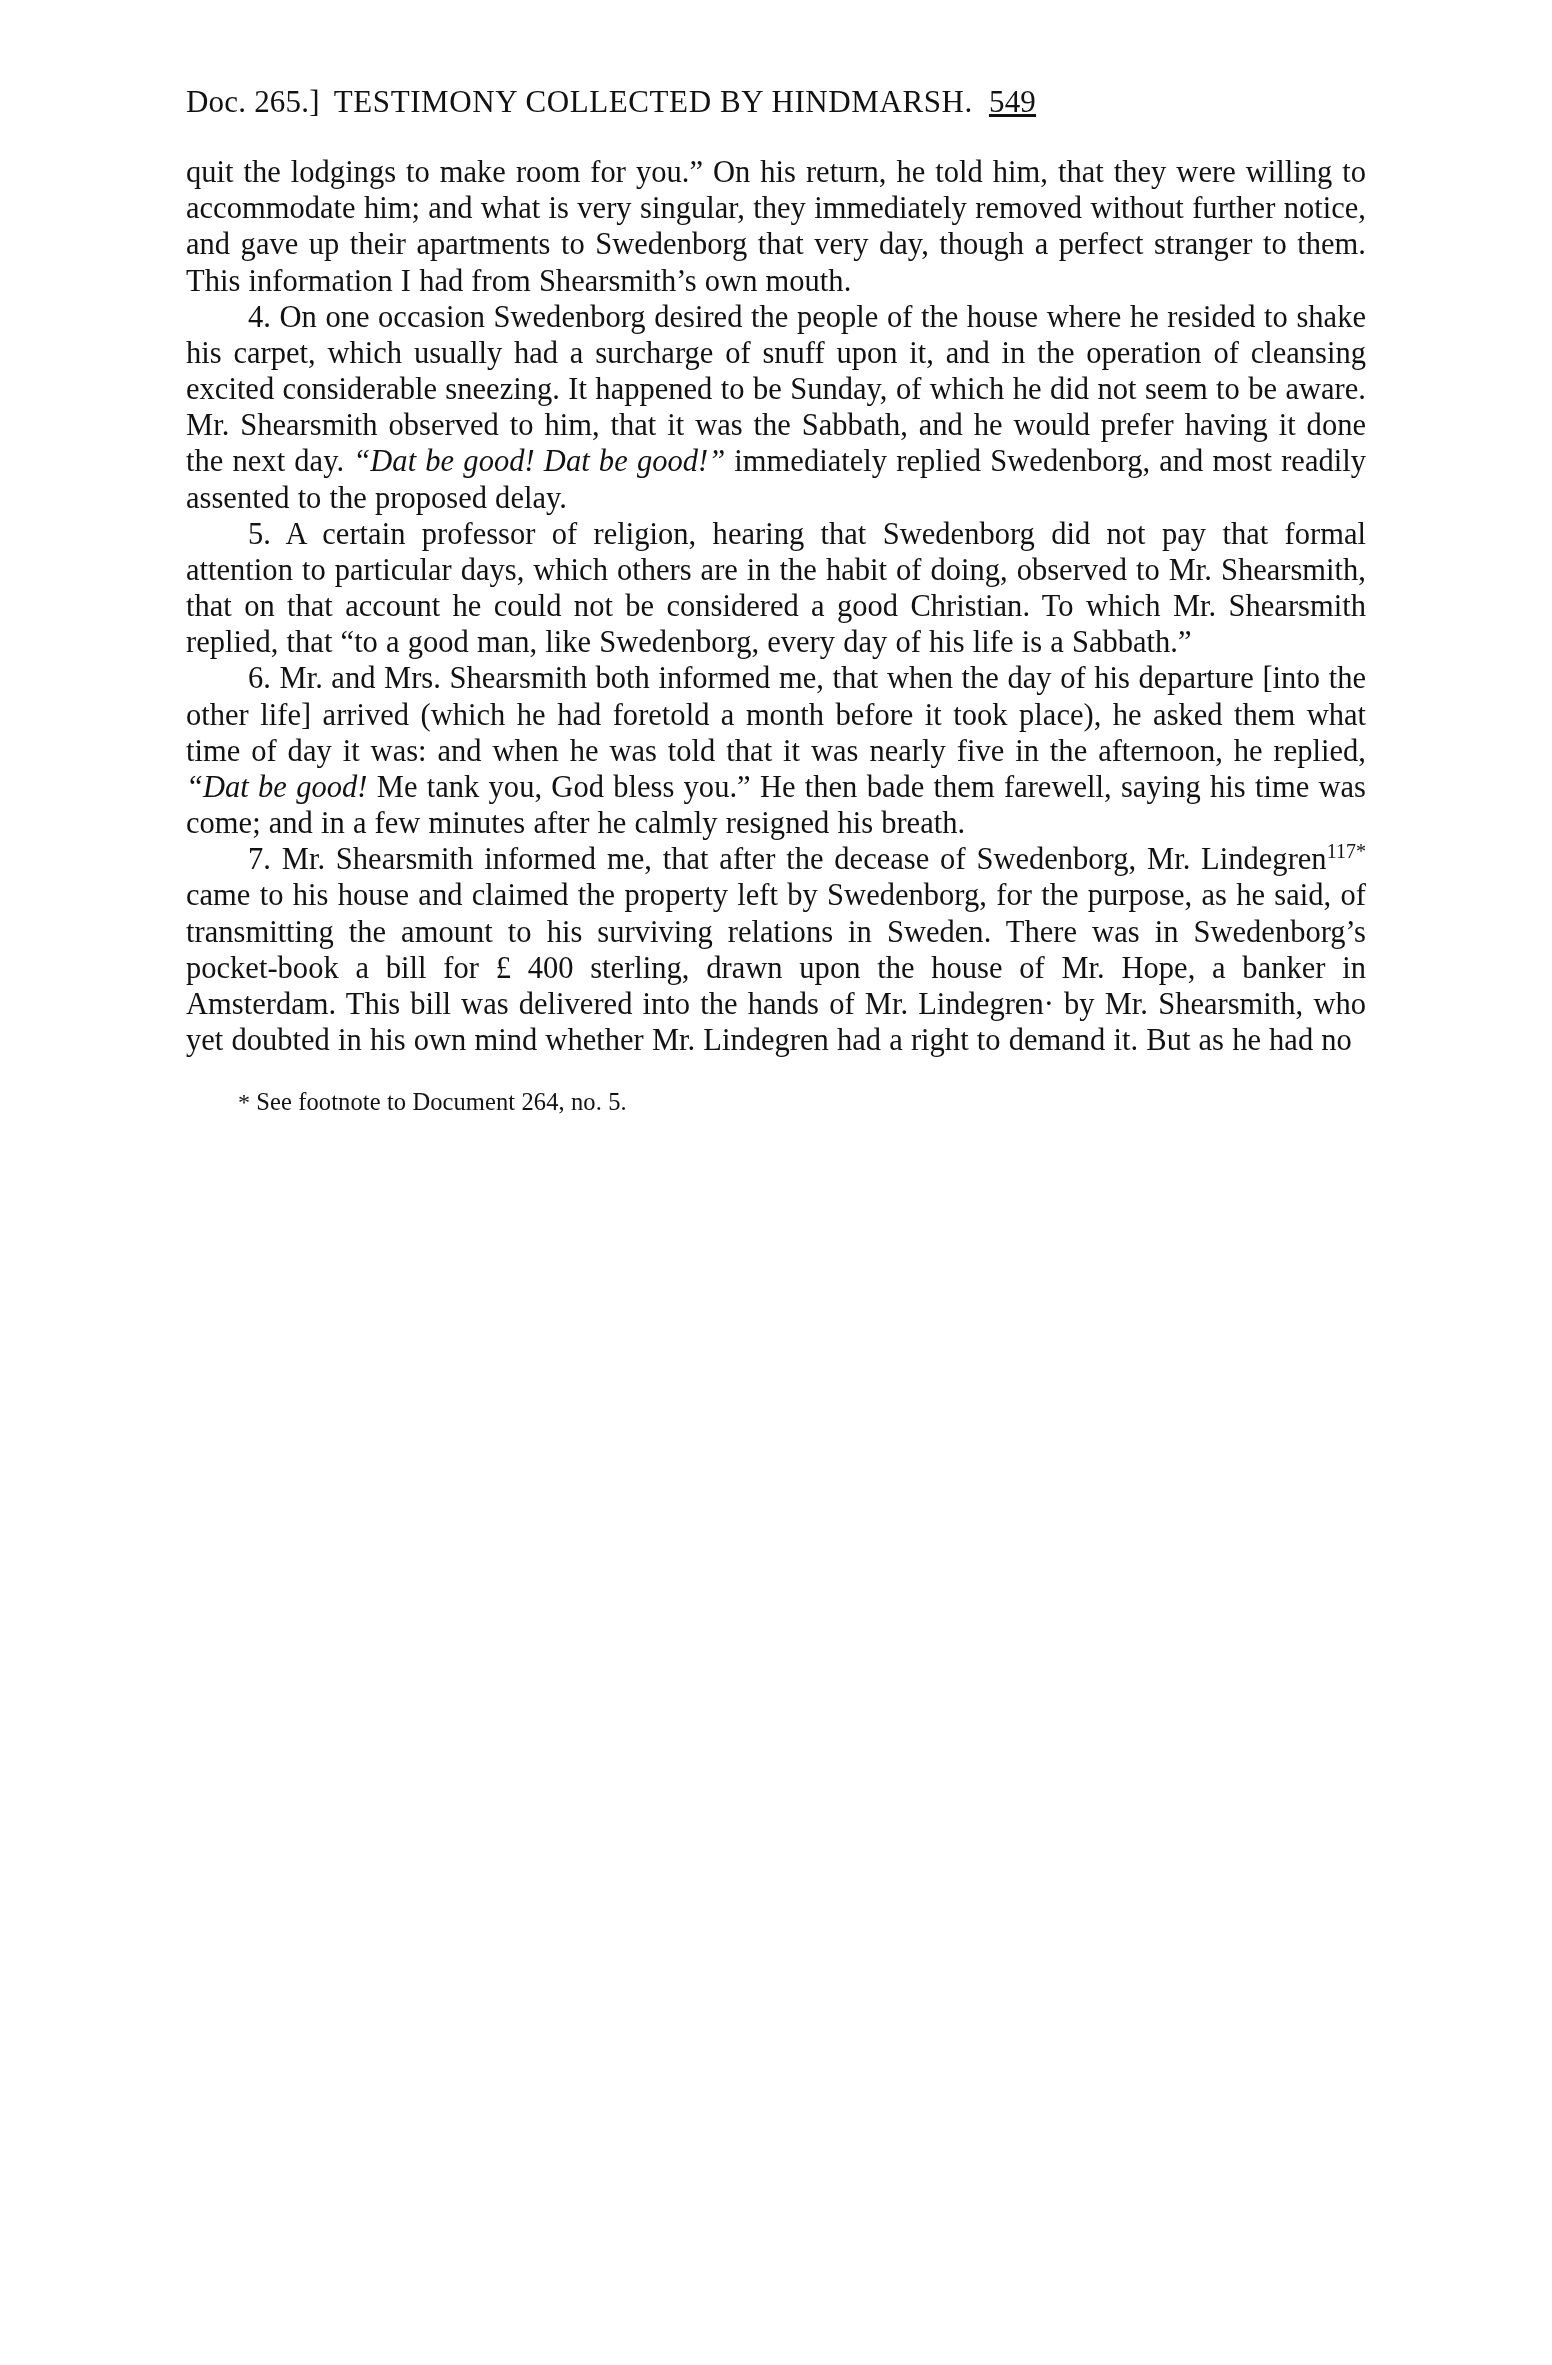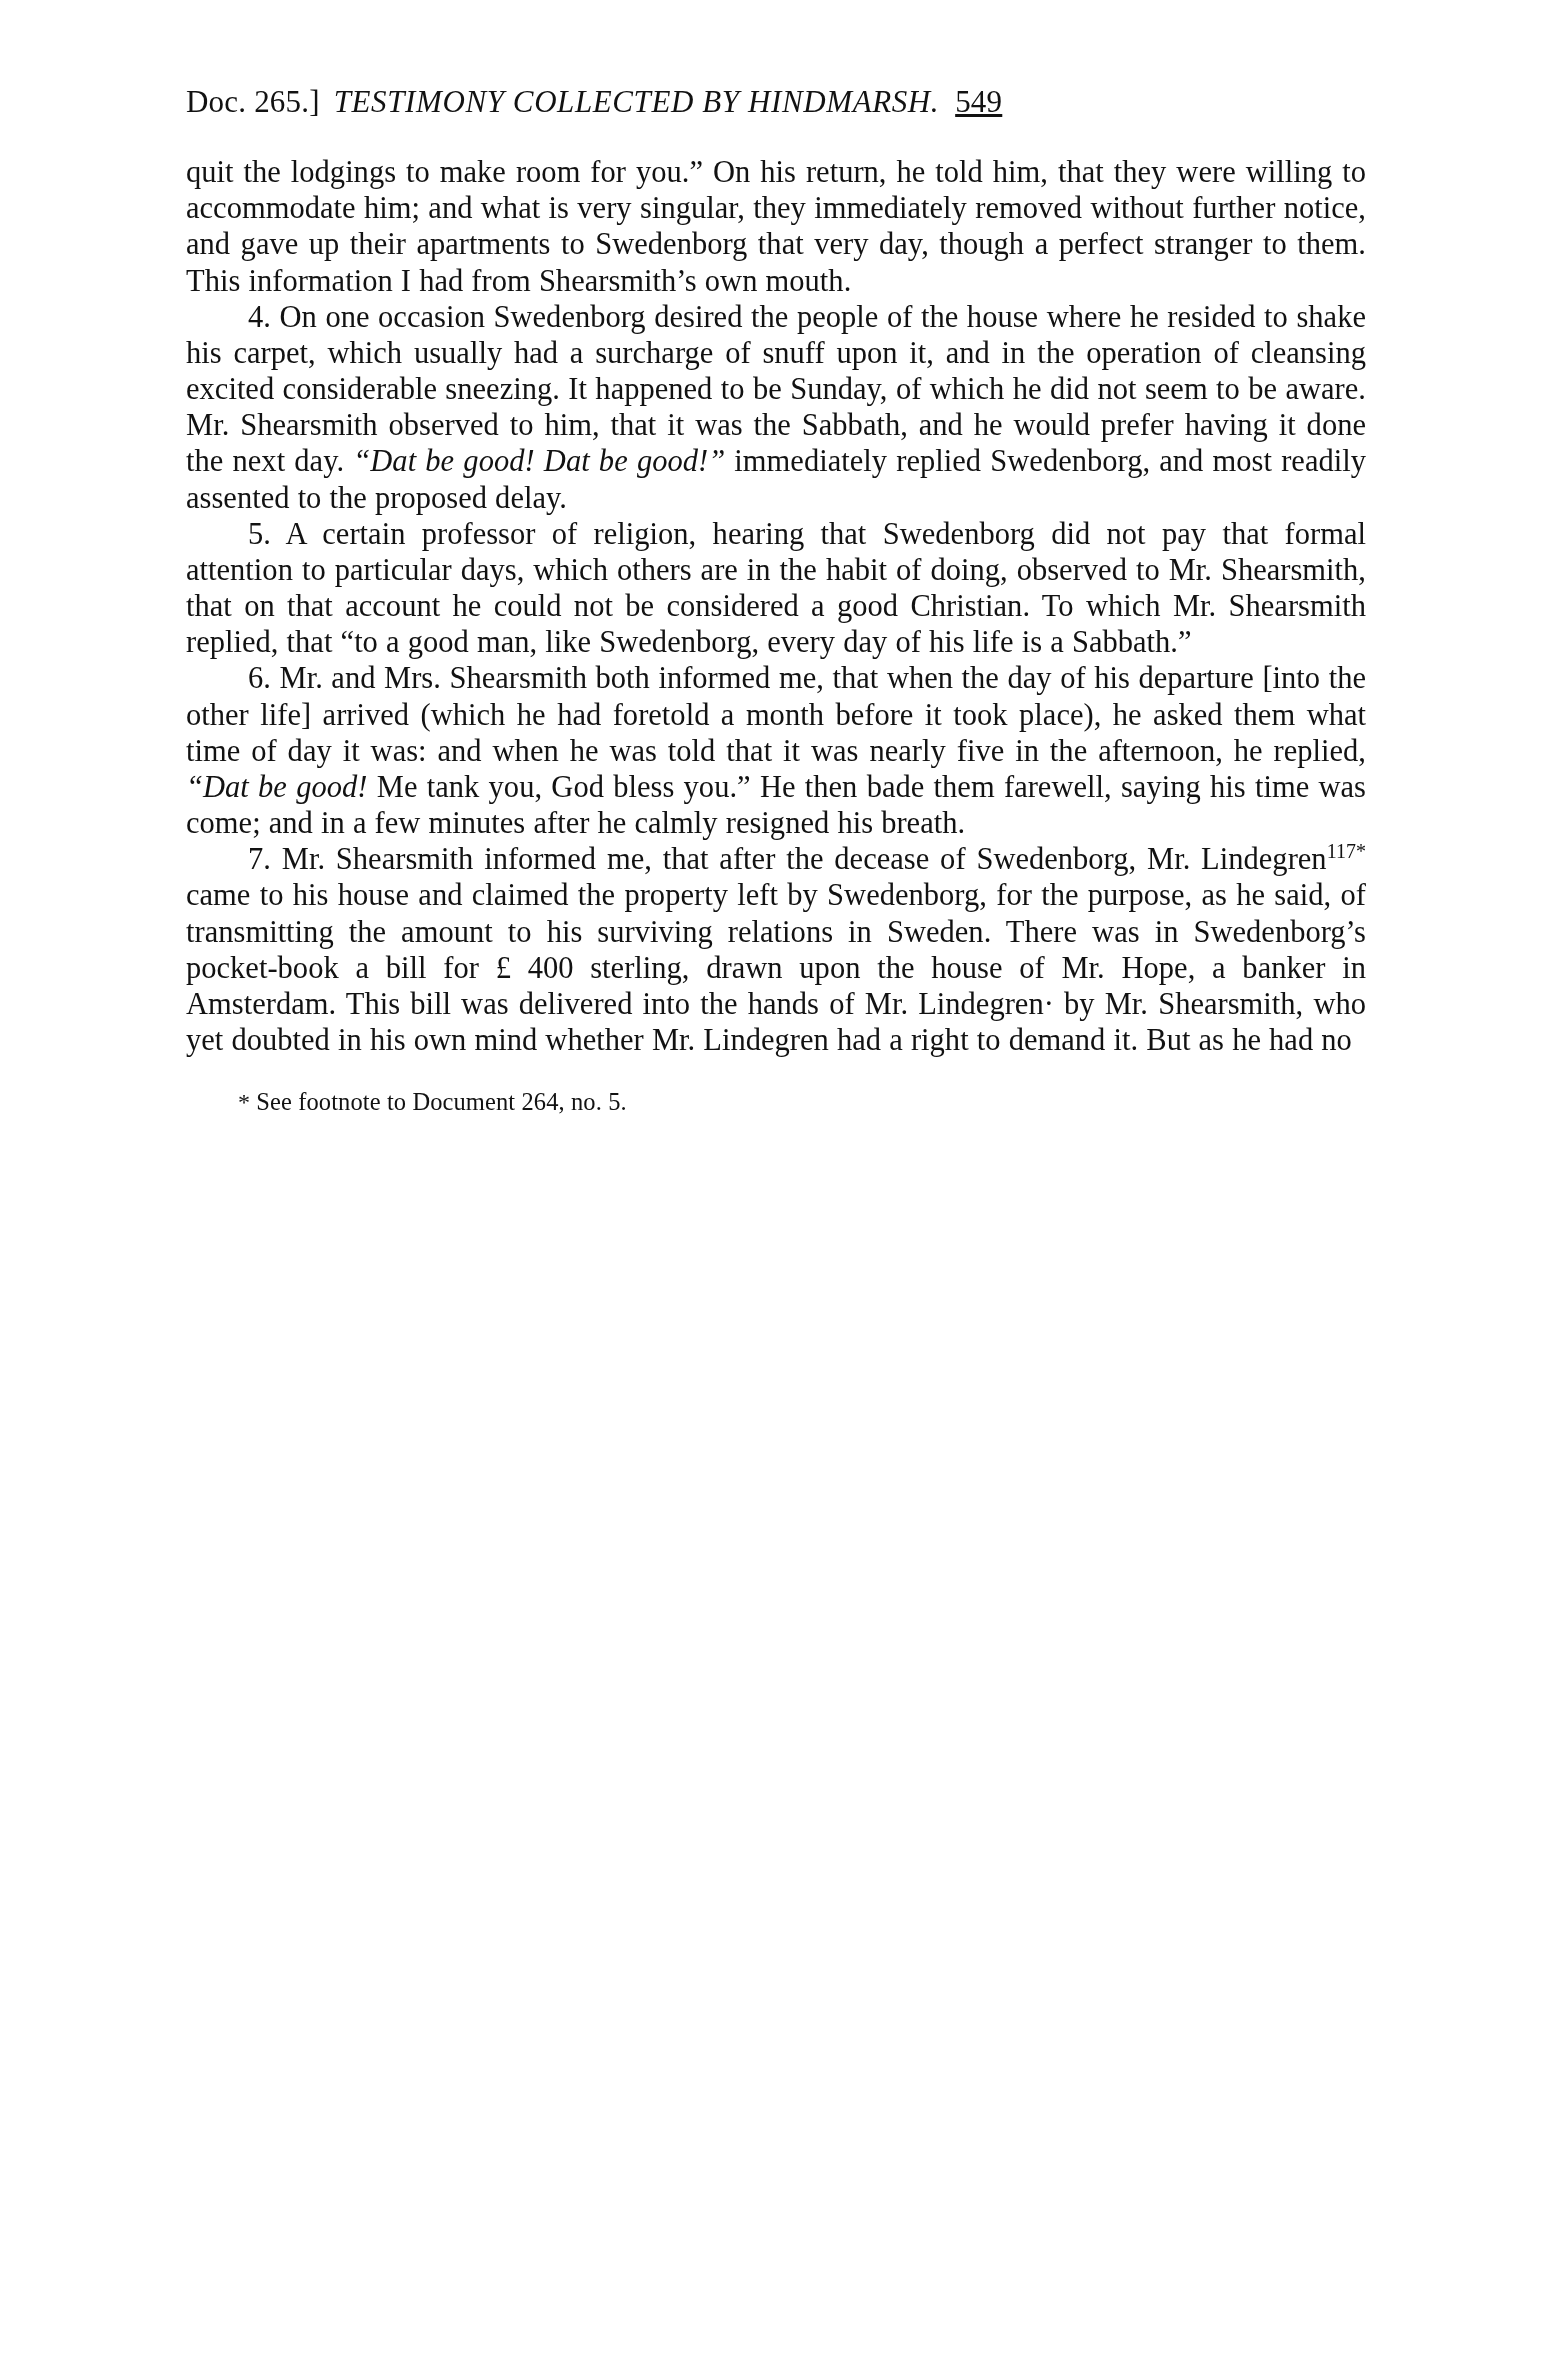--- a/index.html
+++ b/index.html
@@ -34,21 +34,20 @@
     justify-content: flex-start;
     font-size: 31px;
     letter-spacing: 0.2px;
     margin-bottom: 34px;
     white-space: nowrap;
   }
   .header .doc-label {
     font-style: normal;
   }
   .header .header-title {
-    font-style: italic;
     margin-left: 14px;
     letter-spacing: 0.6px;
   }
   .header .page-number {
     margin-left: 16px;
     font-style: normal;
     text-decoration: underline;
   }
   .body-text p {
     margin: 0;

